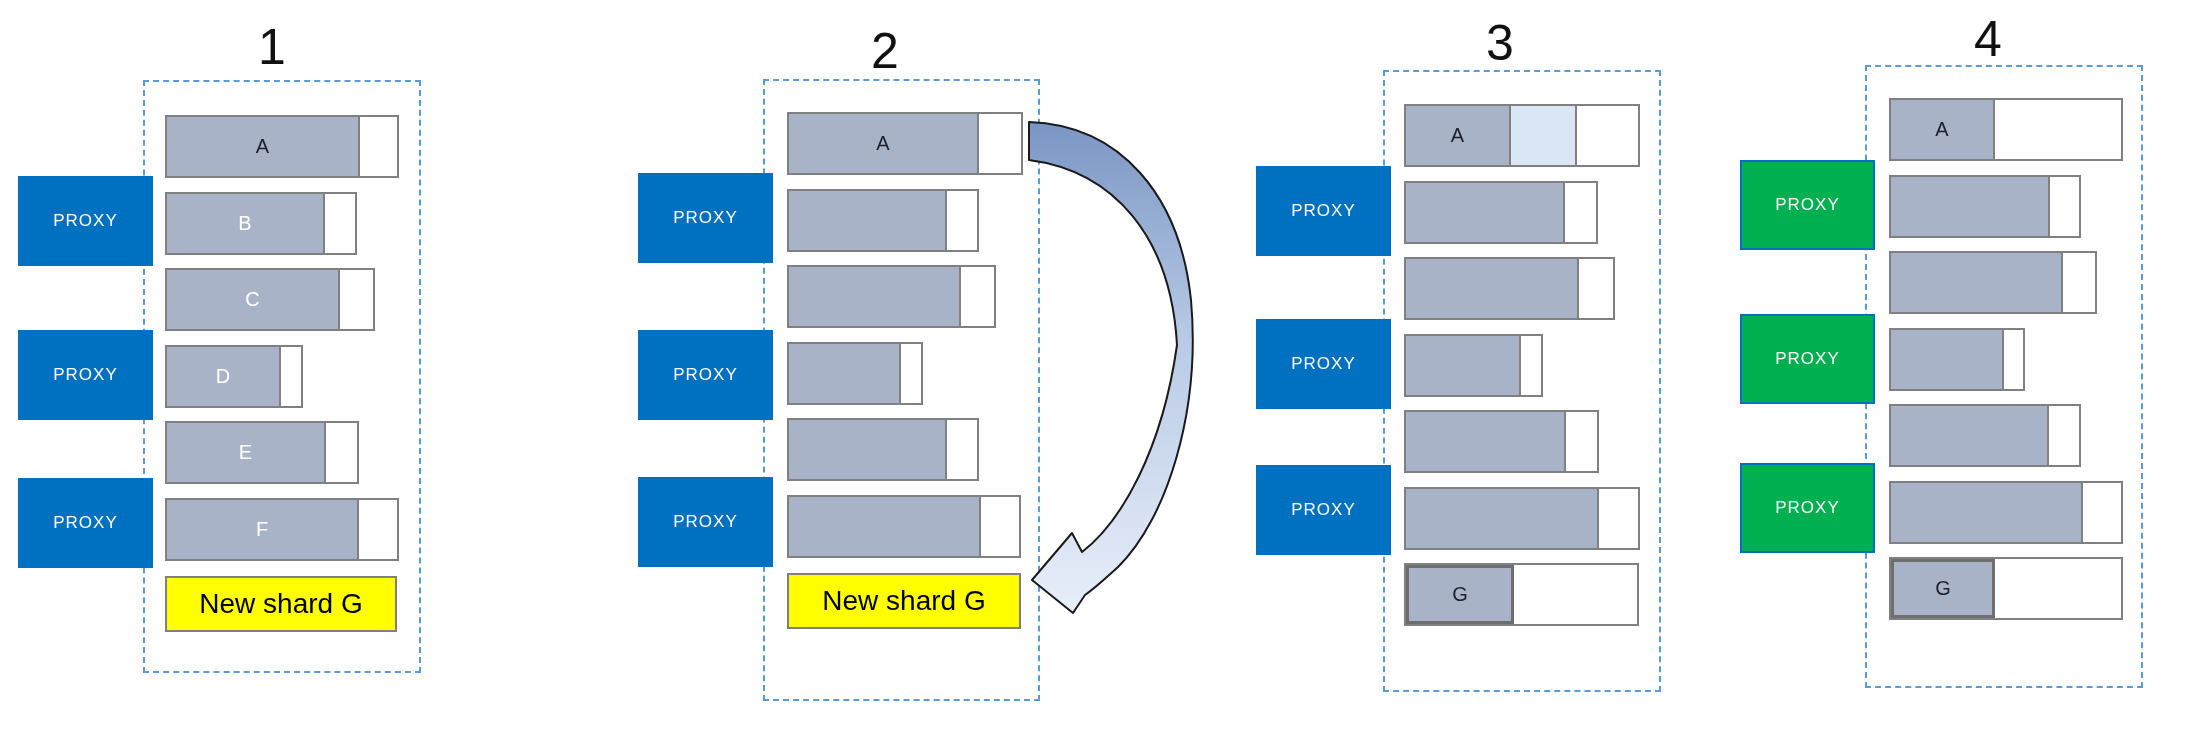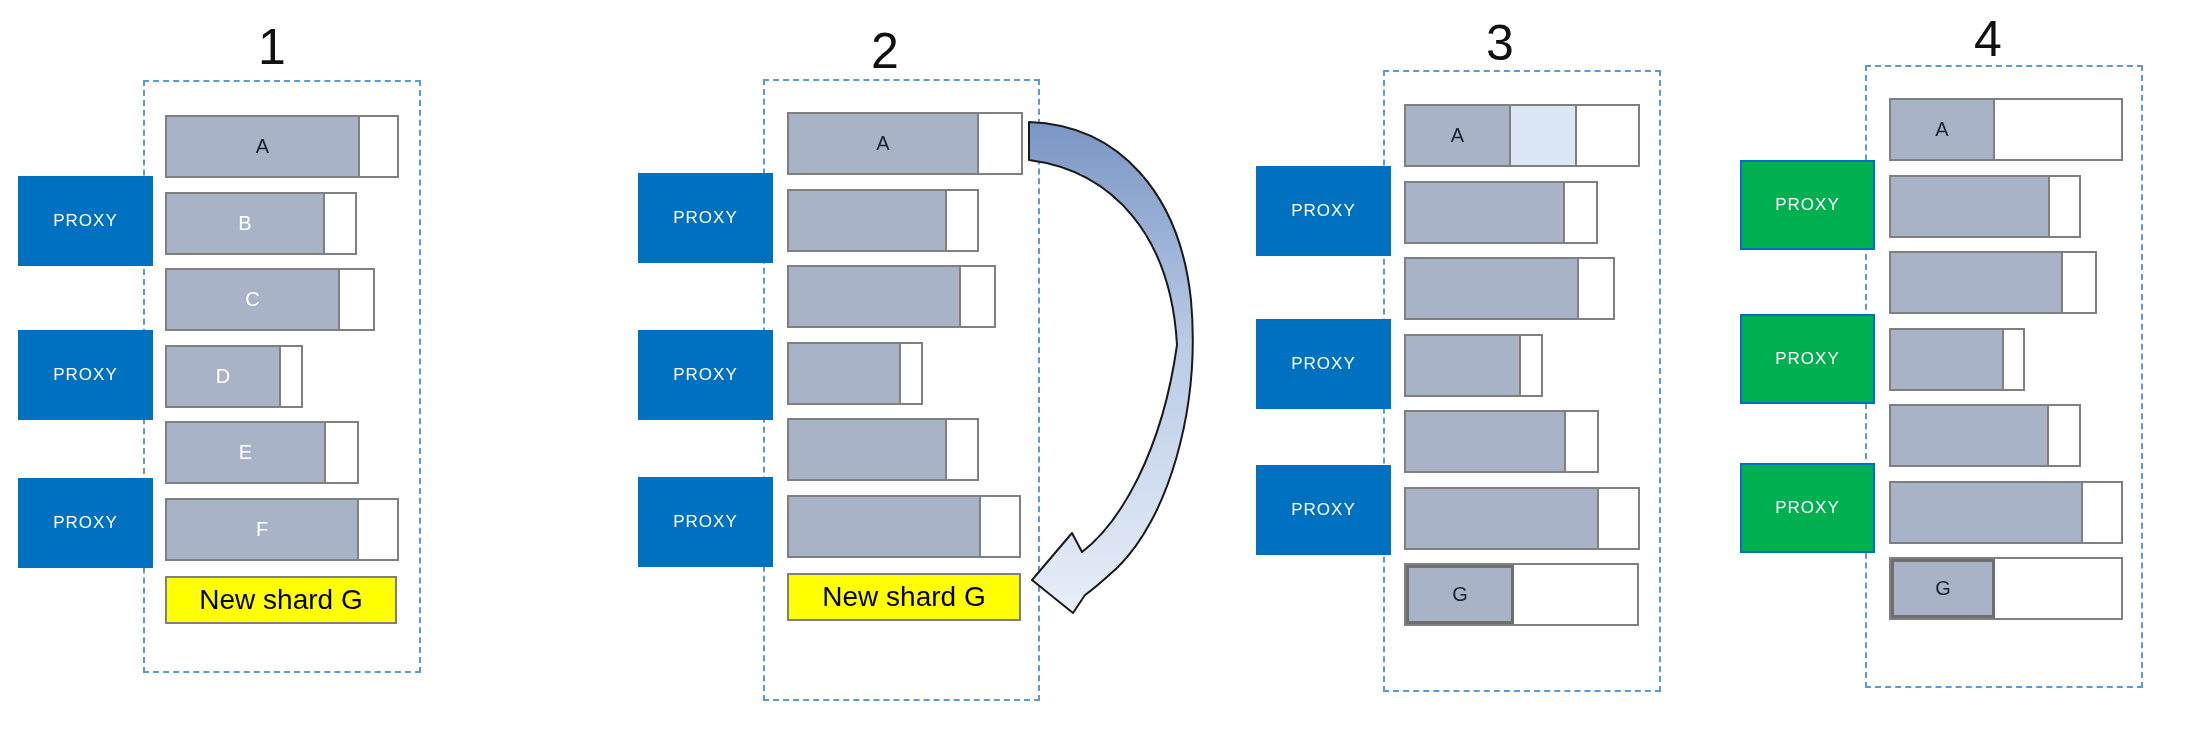--- a/index.html
+++ b/index.html
@@ -57,21 +57,21 @@
   .bar-seg{
     height:100%;
     box-sizing:border-box;
     background:var(--segment,#dbe7f5);
     border-right:2px solid var(--bar-border,#808080);
   }
   .label-dark{color:#1b2130;}
   .label-light{color:#ffffff;}
   .newshard{
     position:absolute;
-    height:48px;
+    height:56px;
     box-sizing:border-box;
     background:var(--yellow,#ffff00);
     border:2px solid var(--bar-border,#808080);
     display:flex;align-items:center;justify-content:center;
     font-size:28px;
     color:#000;
     z-index:2;
   }
   #arrow-svg{position:absolute;z-index:5;}
 </style>

